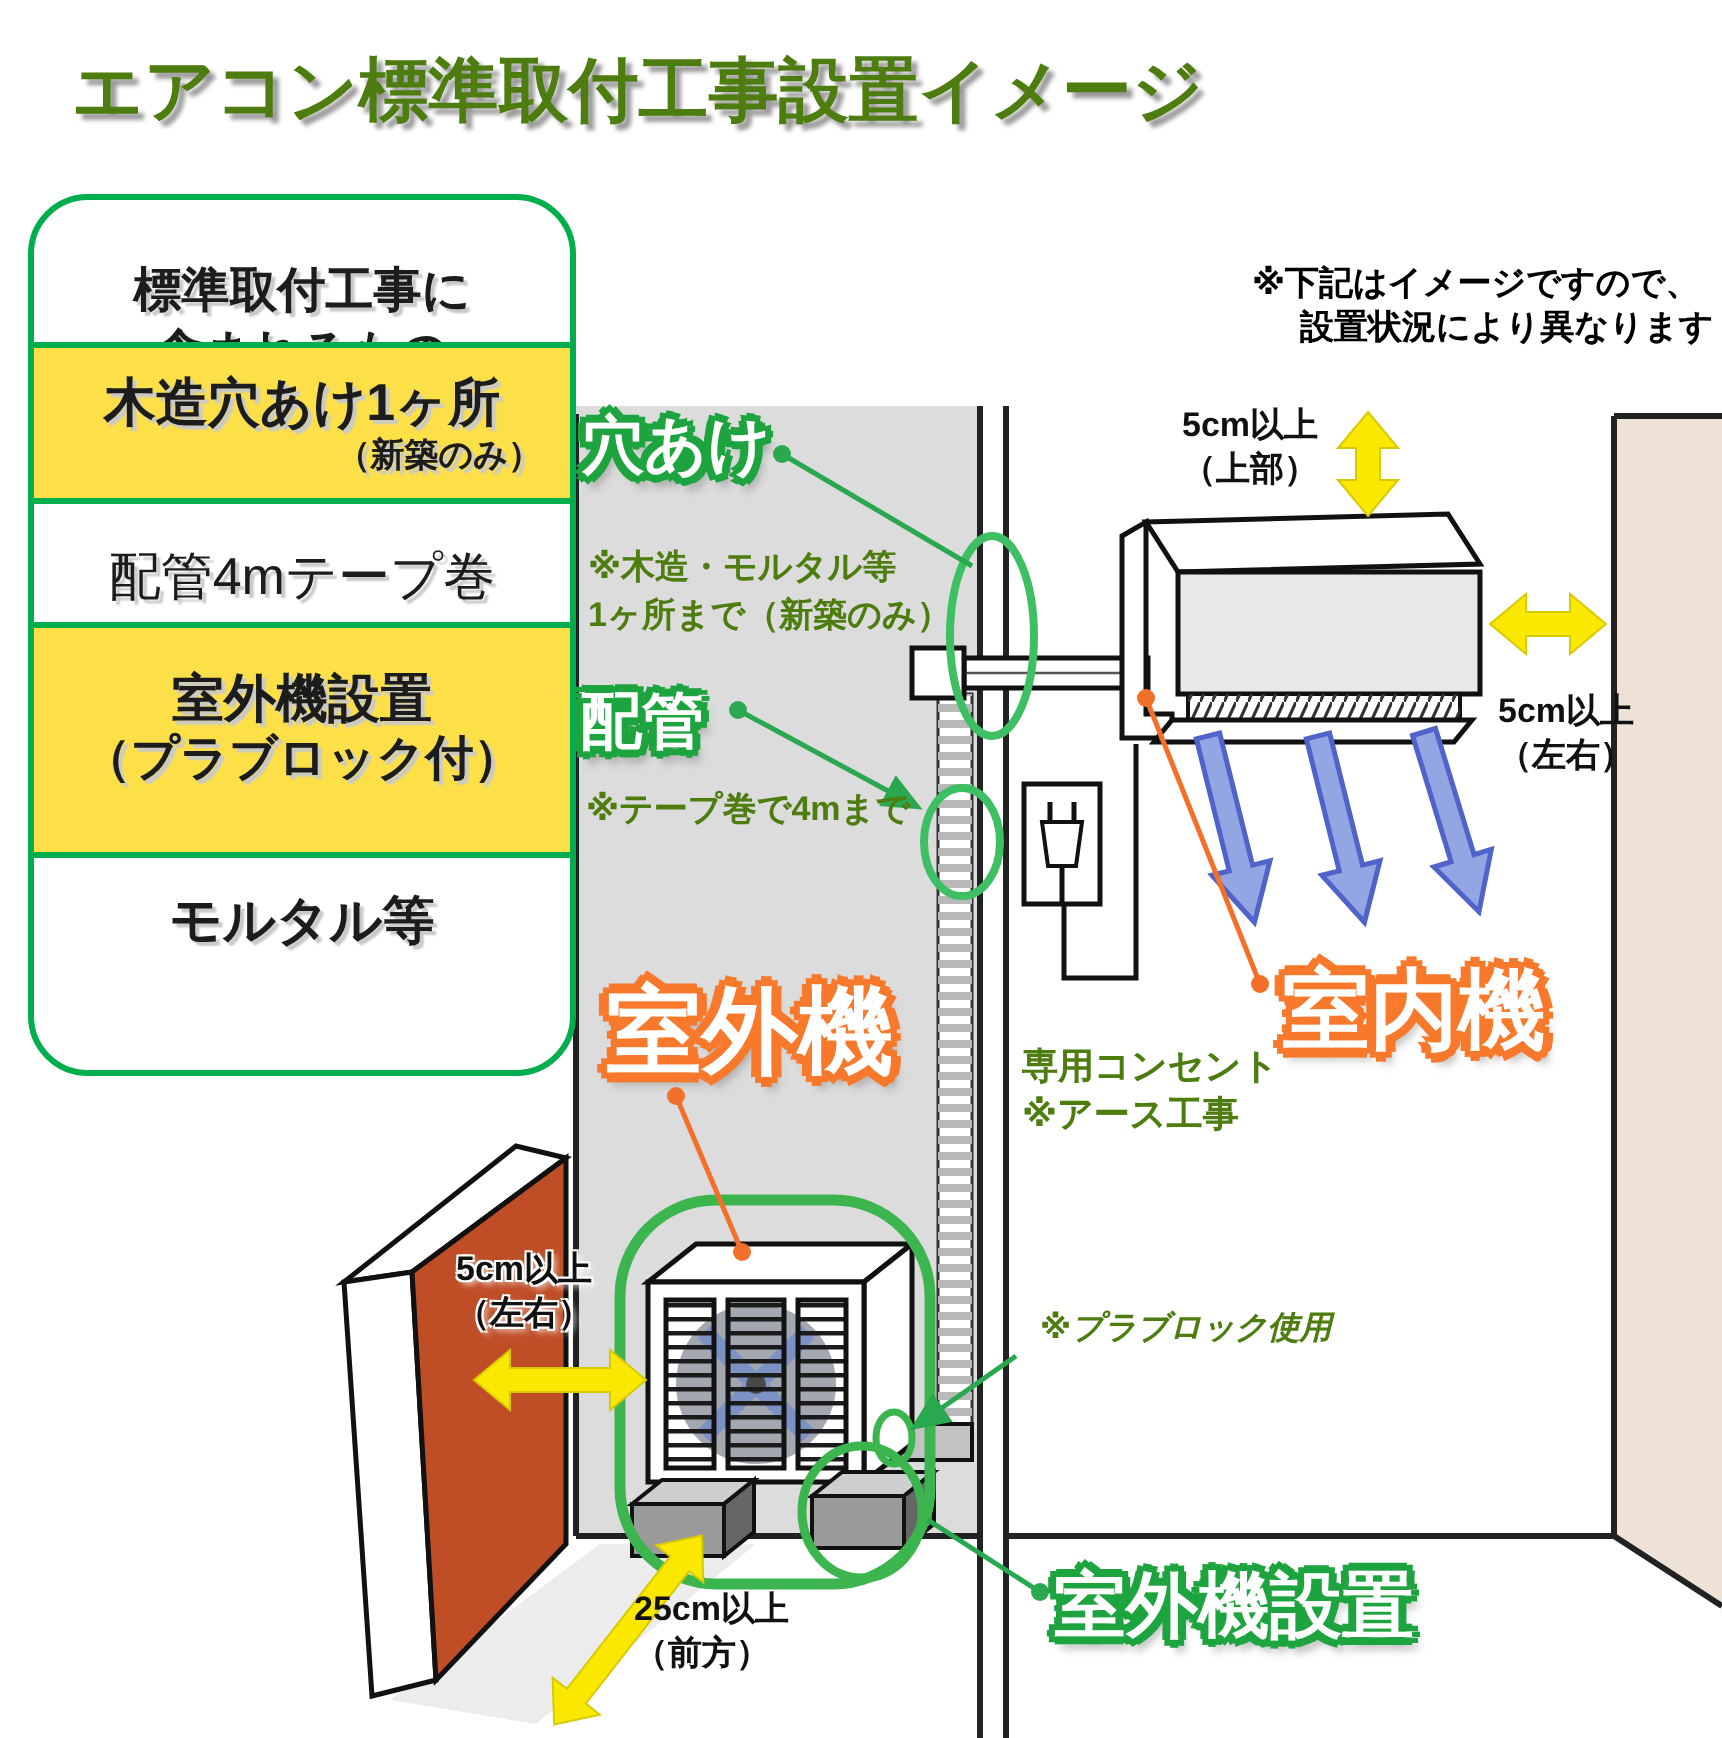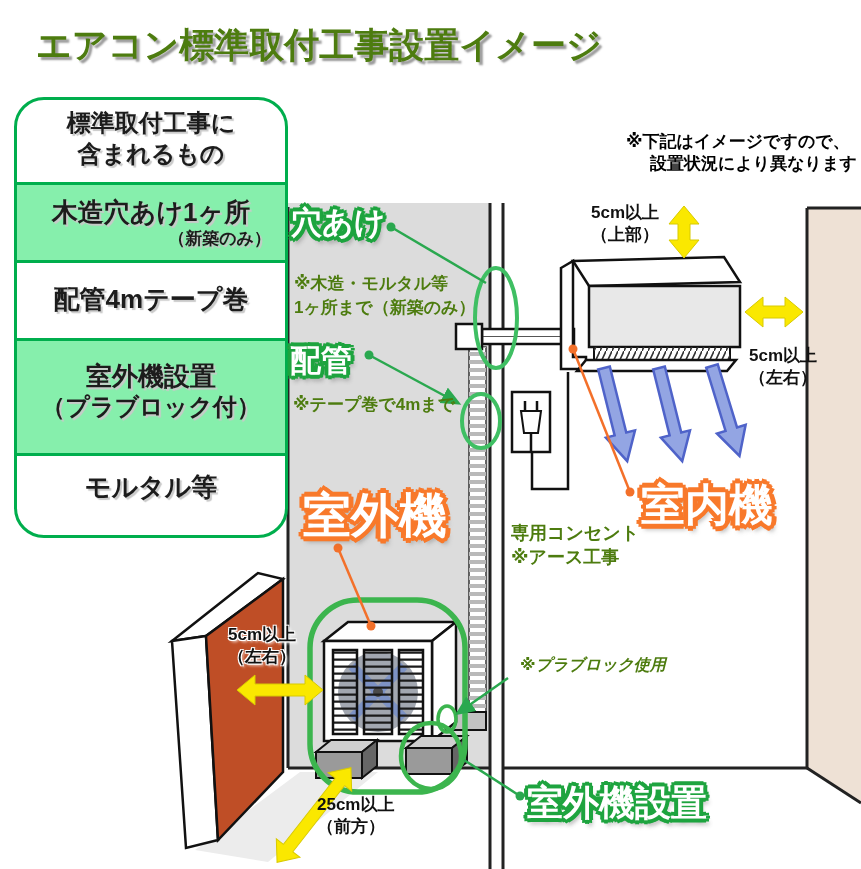--- a/index.html
+++ b/index.html
@@ -26,24 +26,24 @@
   .meas{font-size:17px;font-weight:800;line-height:22px;color:#111;}
   .halo{text-shadow:-1px -1px 0 #fff,1px -1px 0 #fff,-1px 1px 0 #fff,1px 1px 0 #fff,
         2px 2px 3px rgba(255,255,255,.9);}
   
   .legend{position:absolute;left:14px;top:97px;width:274px;height:441px;z-index:4;
           border:3.5px solid #00ae4d;border-radius:30px;background:#fff;overflow:hidden;
           display:flex;flex-direction:column;box-sizing:border-box;}
   .leg-row{box-sizing:border-box;flex:none;text-align:center;color:#1c1c1c;
            text-shadow:2px 2px 1px #c9c9c9;}
   .leg-row + .leg-row{border-top:3px solid #00ae4d;}
-  .leg-header{height:82px;font-size:24px;font-weight:800;line-height:31px;padding-top:7px;}
-  .leg-green{background:#86efac;}
+  .leg-header{height:71px;font-size:24px;font-weight:800;line-height:31px;padding-top:30px;}
+  .leg-green{background:#fde047;}
   .leg-item1{height:78px;padding-top:12px;}
-  .leg-item2{height:78px;font-size:26px;font-weight:700;line-height:72px;}
+  .leg-item2{height:62px;font-size:26px;font-weight:400;line-height:72px;}
   .leg-item3{height:115px;padding-top:20px;}
   .leg-item4{height:67px;font-size:26px;font-weight:800;line-height:62px;}
   .leg-main{font-size:26px;font-weight:800;line-height:30px;}
   .leg-note{font-size:17px;font-weight:700;text-align:right;padding-right:14px;line-height:24px;}
   .leg-note2{font-size:24px;font-weight:800;line-height:32px;}
 </style>
 </head>
 <body>
 
 <div class="stage">

